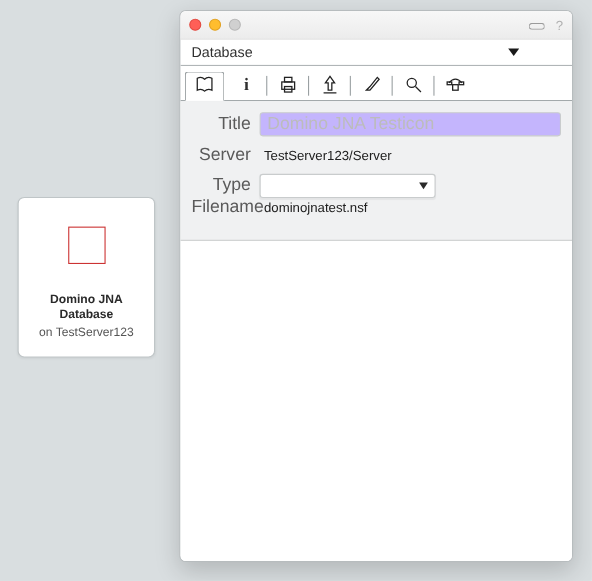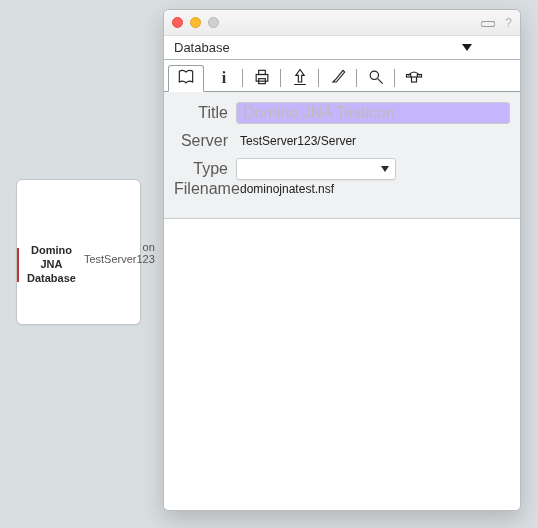--- a/index.html
+++ b/index.html
@@ -16,21 +16,21 @@
   
   .tile {
     position: absolute;
     left: 16px; top: 179px;
     width: 125px; height: 146px;
     background: #ffffff;
     border: 1px solid #bfc5c7;
     border-radius: 6px;
     box-shadow: 0 1px 2px rgba(0,0,0,0.05);
     display: flex;
-    flex-direction: row;
+    flex-direction: column;
     align-items: center;
   }
   .tile .swatch {
     width: 34px; height: 34px;
     border: 1.5px solid #cc3333;
     margin-top: 26px;
   }
   .tile .t-title {
     margin-top: 26px;
     font-size: 11px;

